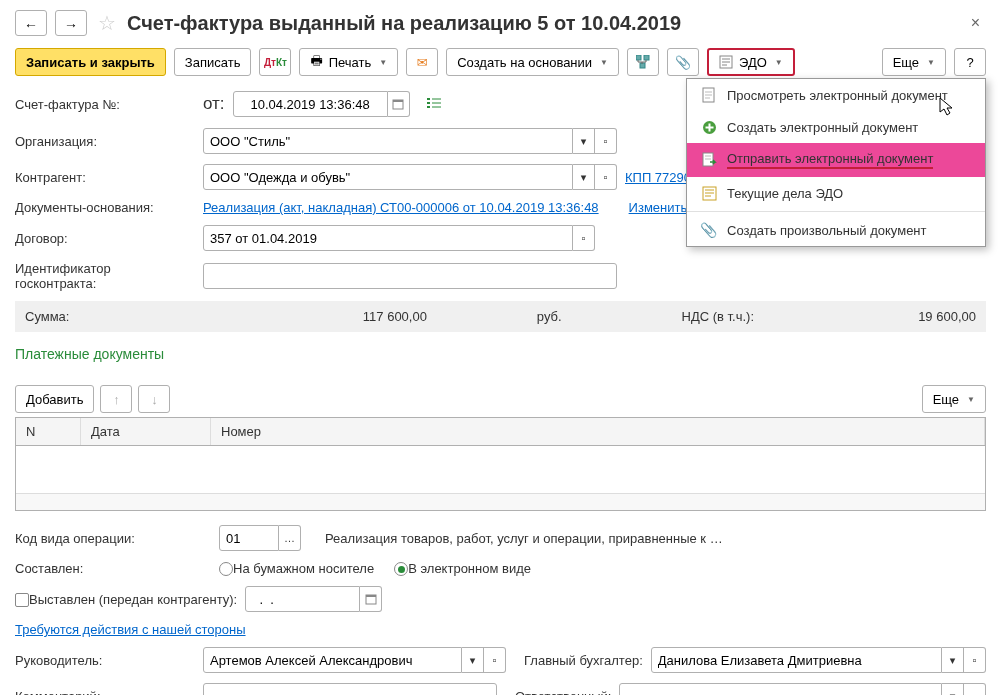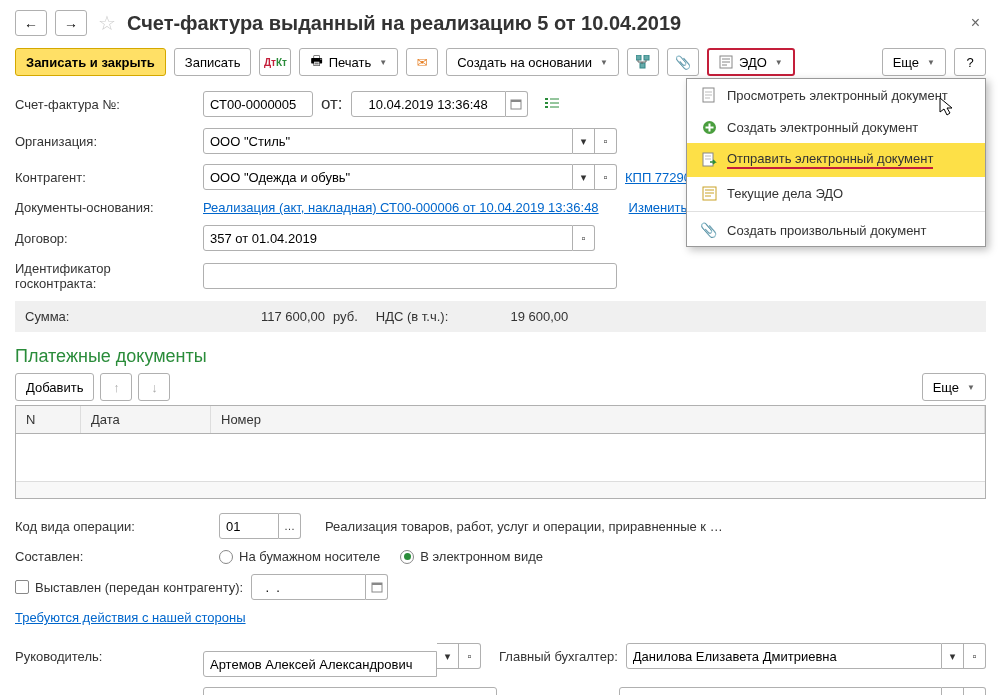--- a/index.html
+++ b/index.html
@@ -10,52 +10,52 @@
 .page-title { font-size: 20px; color: #333; flex: 1; }
 .close-x { font-size: 16px; color: #666; cursor: pointer; padding: 0 6px; }
 .toolbar { display: flex; align-items: center; gap: 8px; margin-bottom: 14px; position: relative; }
 .btn { height: 28px; border: 1px solid #b0b0b0; background: #fff; border-radius: 3px; padding: 0 10px; display: flex; align-items: center; gap: 6px; cursor: pointer; font-size: 13px; }
 .btn-primary { background: #ffe066; font-weight: bold; border-color: #d4a800; }
 .btn-icon-only { padding: 0; width: 32px; justify-content: center; }
 .btn .caret { font-size: 8px; color: #666; margin-left: 2px; }
 .edo-btn { border: 2px solid #c41e3a; }
 .dropdown-menu { position: absolute; top: 30px; right: 0; width: 300px; background: #fff; border: 1px solid #999; box-shadow: 3px 3px 8px rgba(0,0,0,0.25); z-index: 100; }
 .menu-item { display: flex; align-items: center; gap: 10px; padding: 8px 14px; cursor: pointer; font-size: 13px; white-space: nowrap; }
-.menu-item.highlighted { background: #fde047; }
+.menu-item.highlighted { background: #ec4899; }
 .menu-item.highlighted .menu-label { border-bottom: 2px solid #c41e3a; padding-bottom: 1px; }
 .menu-icon { width: 16px; height: 16px; display: flex; align-items: center; justify-content: center; font-size: 14px; }
 .menu-sep { height: 1px; background: #e0e0e0; margin: 2px 0; }
 .cursor-ptr { position: absolute; top: 48px; right: 30px; font-size: 18px; z-index: 101; }
 .form-row { display: flex; align-items: center; margin-bottom: 10px; gap: 8px; }
 .form-label { width: 180px; font-size: 13px; }
 .input { height: 26px; border: 1px solid #b0b0b0; border-radius: 3px; padding: 0 6px; font-size: 13px; background: #fff; }
 .input-w1 { width: 110px; }
 .input-date { width: 155px; text-align: center; }
 .input-org { width: 370px; }
 .input-num { width: 60px; }
 .input-wide { flex: 1; }
 .hint-ot { font-size: 17px; }
 .mini-btn { width: 22px; height: 26px; border: 1px solid #b0b0b0; border-left: none; background: #fff; display: flex; align-items: center; justify-content: center; cursor: pointer; font-size: 11px; }
 .field-group { display: flex; align-items: center; }
 .field-group .input { border-radius: 3px 0 0 3px; }
 .field-group .mini-btn:last-child { border-radius: 0 3px 3px 0; }
 .link { color: #0066cc; text-decoration: underline; cursor: pointer; }
-.sum-row { background: #f0f0f0; padding: 8px 10px; margin-bottom: 14px; display: flex; align-items: center; }
+.sum-row { background: #f0f0f0; padding: 8px 10px; margin-bottom: 14px; display: flex; align-items: center; justify-content: space-between; }
 .sum-label { width: 180px; }
 .sum-val { width: 120px; text-align: right; }
 .sum-cur { margin: 0 18px 0 8px; }
-.section-title { color: #2a8c3a; font-size: 18px; margin-bottom: 6px; }
+.section-title { color: #2a8c3a; font-size: 14px; margin-bottom: 23px; }
 .list-toolbar { display: flex; align-items: center; gap: 6px; margin-bottom: 4px; }
 .table { border: 1px solid #b0b0b0; width: 100%; margin-bottom: 14px; }
 .thead { display: flex; background: #f5f5f5; border-bottom: 1px solid #b0b0b0; }
 .th { padding: 6px 10px; font-size: 13px; border-right: 1px solid #ddd; }
 .th-n { width: 65px; } .th-date { width: 130px; } .th-num { flex: 1; }
 .tbody { height: 48px; background: #fff; border-bottom: 1px solid #ddd; }
 .scroll-area { height: 16px; background: #f8f8f8; }
-.radio-row { display: flex; align-items: center; gap: 6px; }
+.radio-row { display: flex; align-items: flex-end; }
 .radio { width: 14px; height: 14px; border: 1px solid #888; border-radius: 50%; display: inline-flex; align-items: center; justify-content: center; }
 .radio.checked::after { content: ''; width: 7px; height: 7px; background: #2a8c3a; border-radius: 50%; }
 .chk { width: 14px; height: 14px; border: 1px solid #888; border-radius: 2px; }
 .spacer { flex: 1; }
 .icon-red-r { color:#c41e3a; font-weight:bold; font-size:10px; display:flex; flex-direction:row; line-height:7px;text-align:center; }
 .icon-red-r .g { color:#2a8c3a; }
 svg { display: block; }
 </style>
 </head>
 <body>
@@ -161,21 +161,20 @@
   </div>
   <span class="cursor-ptr">
     <svg width="18" height="22">
         <path d="M2 2 L2 16 L6 13 L9 19 L12 17 L9 12 L14 12 Z" fill="#fff" stroke="#000" stroke-width="1"></path>
       </svg>
   </span>
 </div>
 
 <div class="form-row">
   <span class="form-label">Счет-фактура №:</span>
-  <input class="input input-w1" value="СТ00-0000005" style="">
   <span class="hint-ot">от:</span>
   <div class="field-group">
     <input class="input input-date" value="10.04.2019 13:36:48" style="">
     <span class="mini-btn">
       <svg width="12" height="12">
           <rect x="1" y="2" width="10" height="9" fill="#fff" stroke="#888"></rect>
           <rect x="1" y="2" width="10" height="2" fill="#888"></rect>
         </svg>
     </span>
   </div>
@@ -292,21 +291,21 @@
   </div>
 </div>
 
 <div class="form-row">
   <a class="link">Требуются действия с нашей стороны</a>
 </div>
 
 <div class="form-row">
   <span class="form-label">Руководитель:</span>
   <div class="field-group">
-    <input class="input" style="width: 234px; margin-top: 16px;" value="Артемов Алексей Александрович">
+    <input class="input" style="width: 259px;" value="Артемов Алексей Александрович">
     <span class="mini-btn">▾</span>
     <span class="mini-btn">▫</span>
   </div>
   <span style="margin-left:10px">Главный бухгалтер:</span>
   <div class="field-group" style="flex:1">
     <input class="input input-wide" value="Данилова Елизавета Дмитриевна" style="">
     <span class="mini-btn">▾</span>
     <span class="mini-btn">▫</span>
   </div>
 </div>

